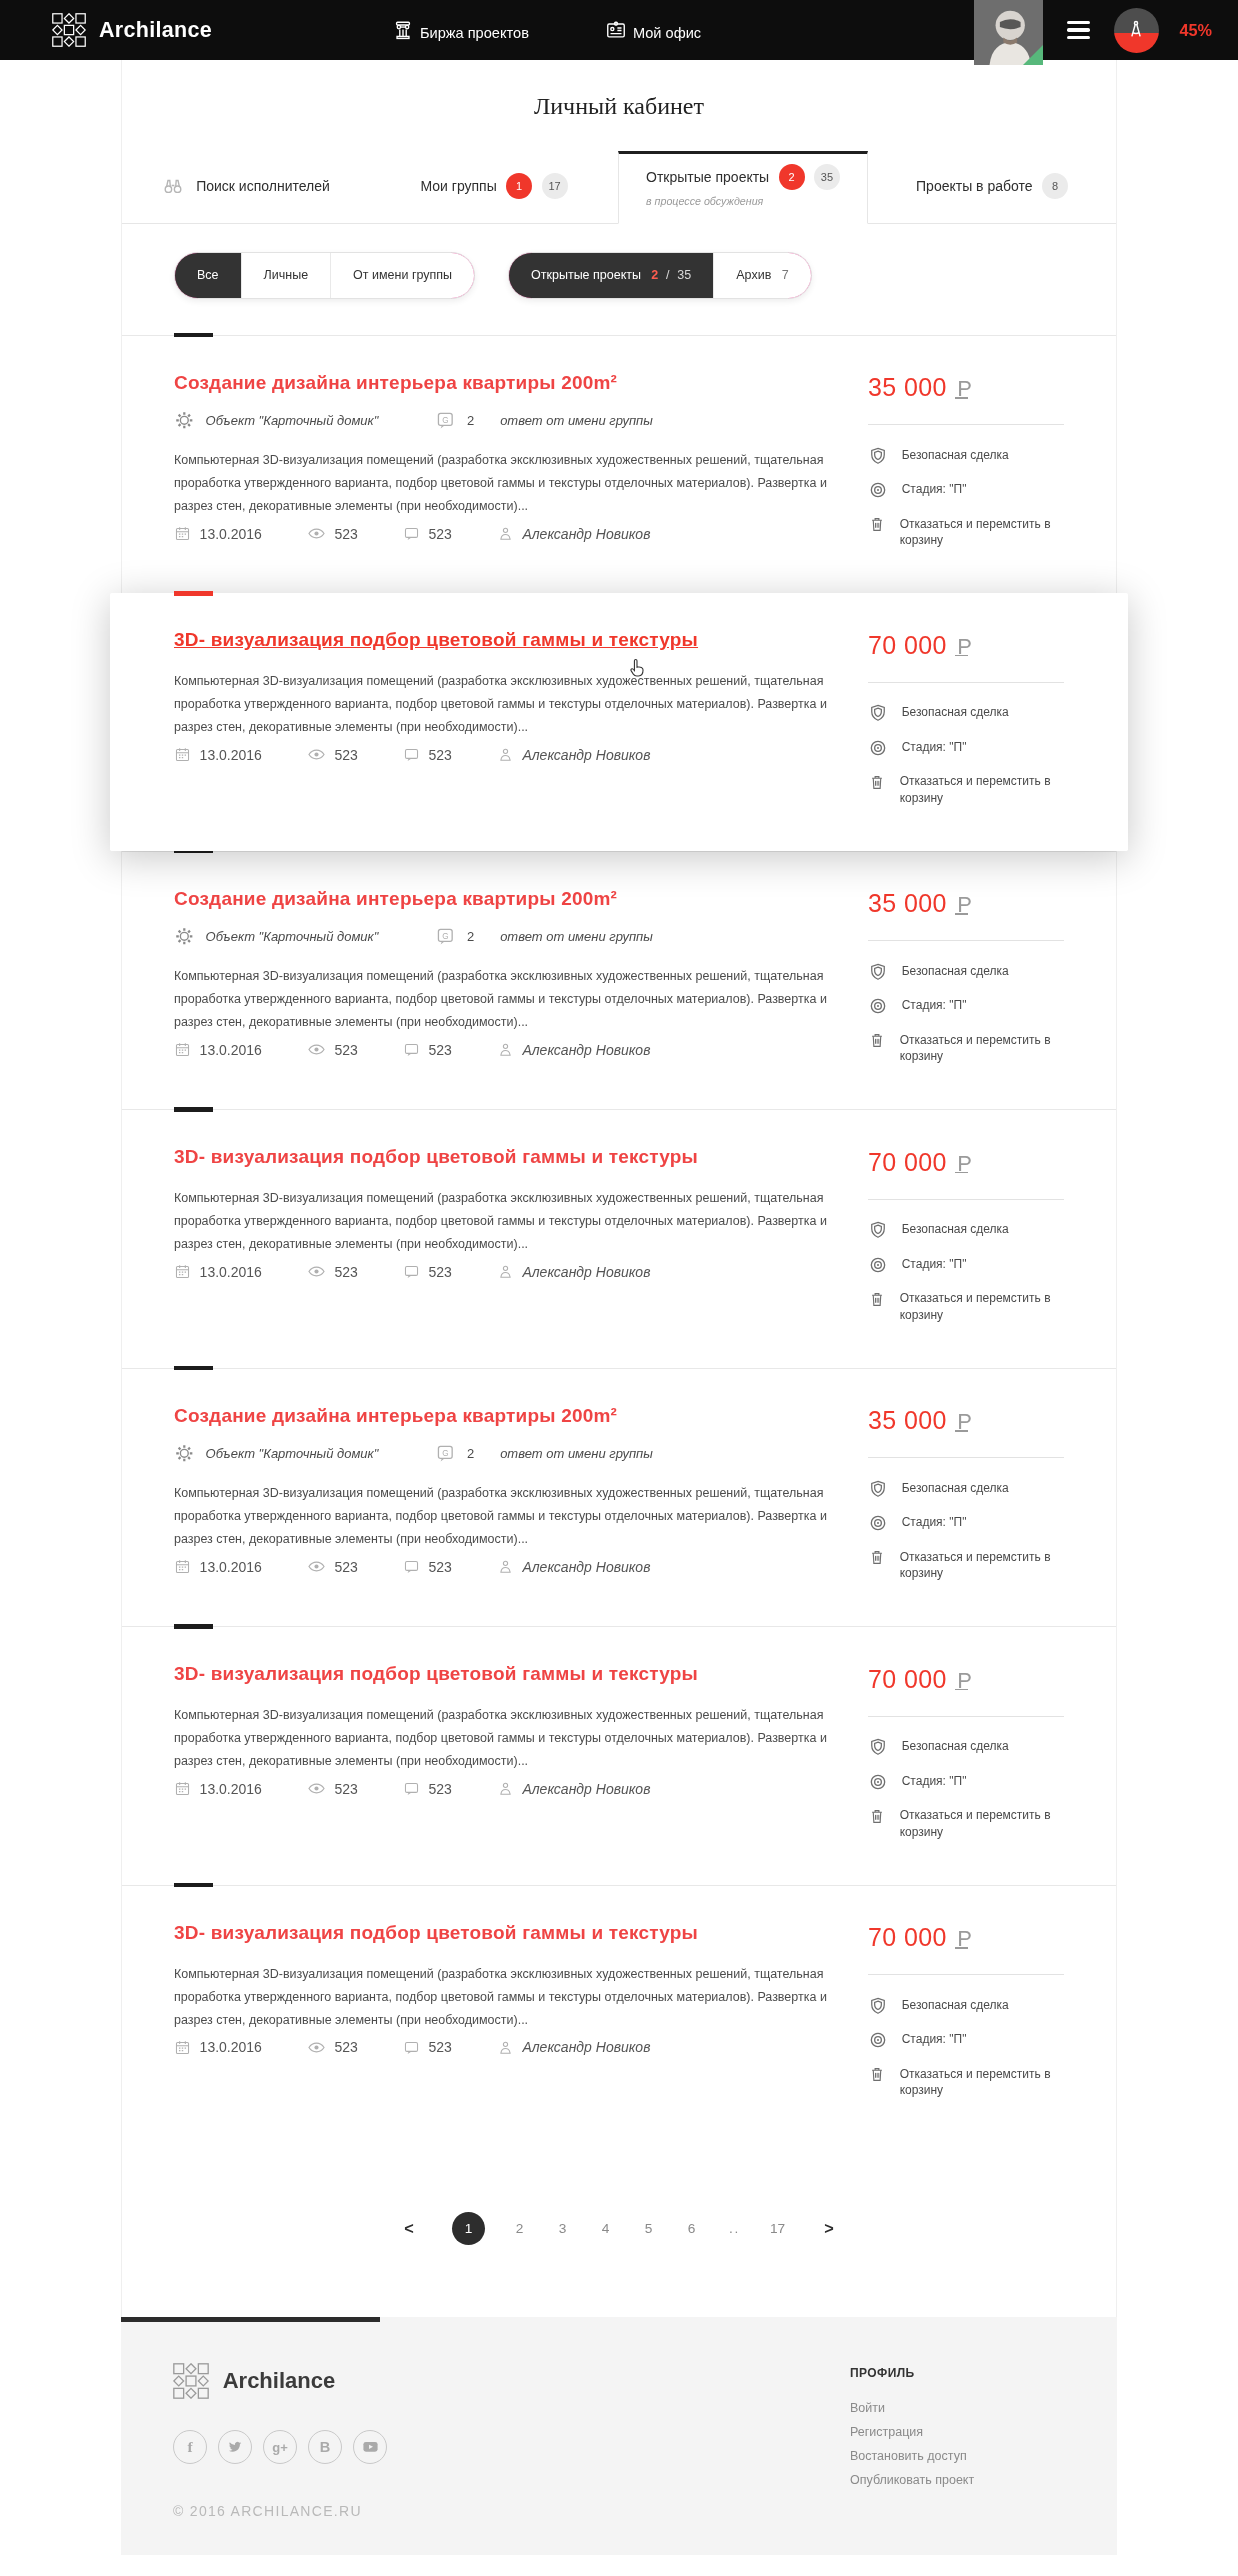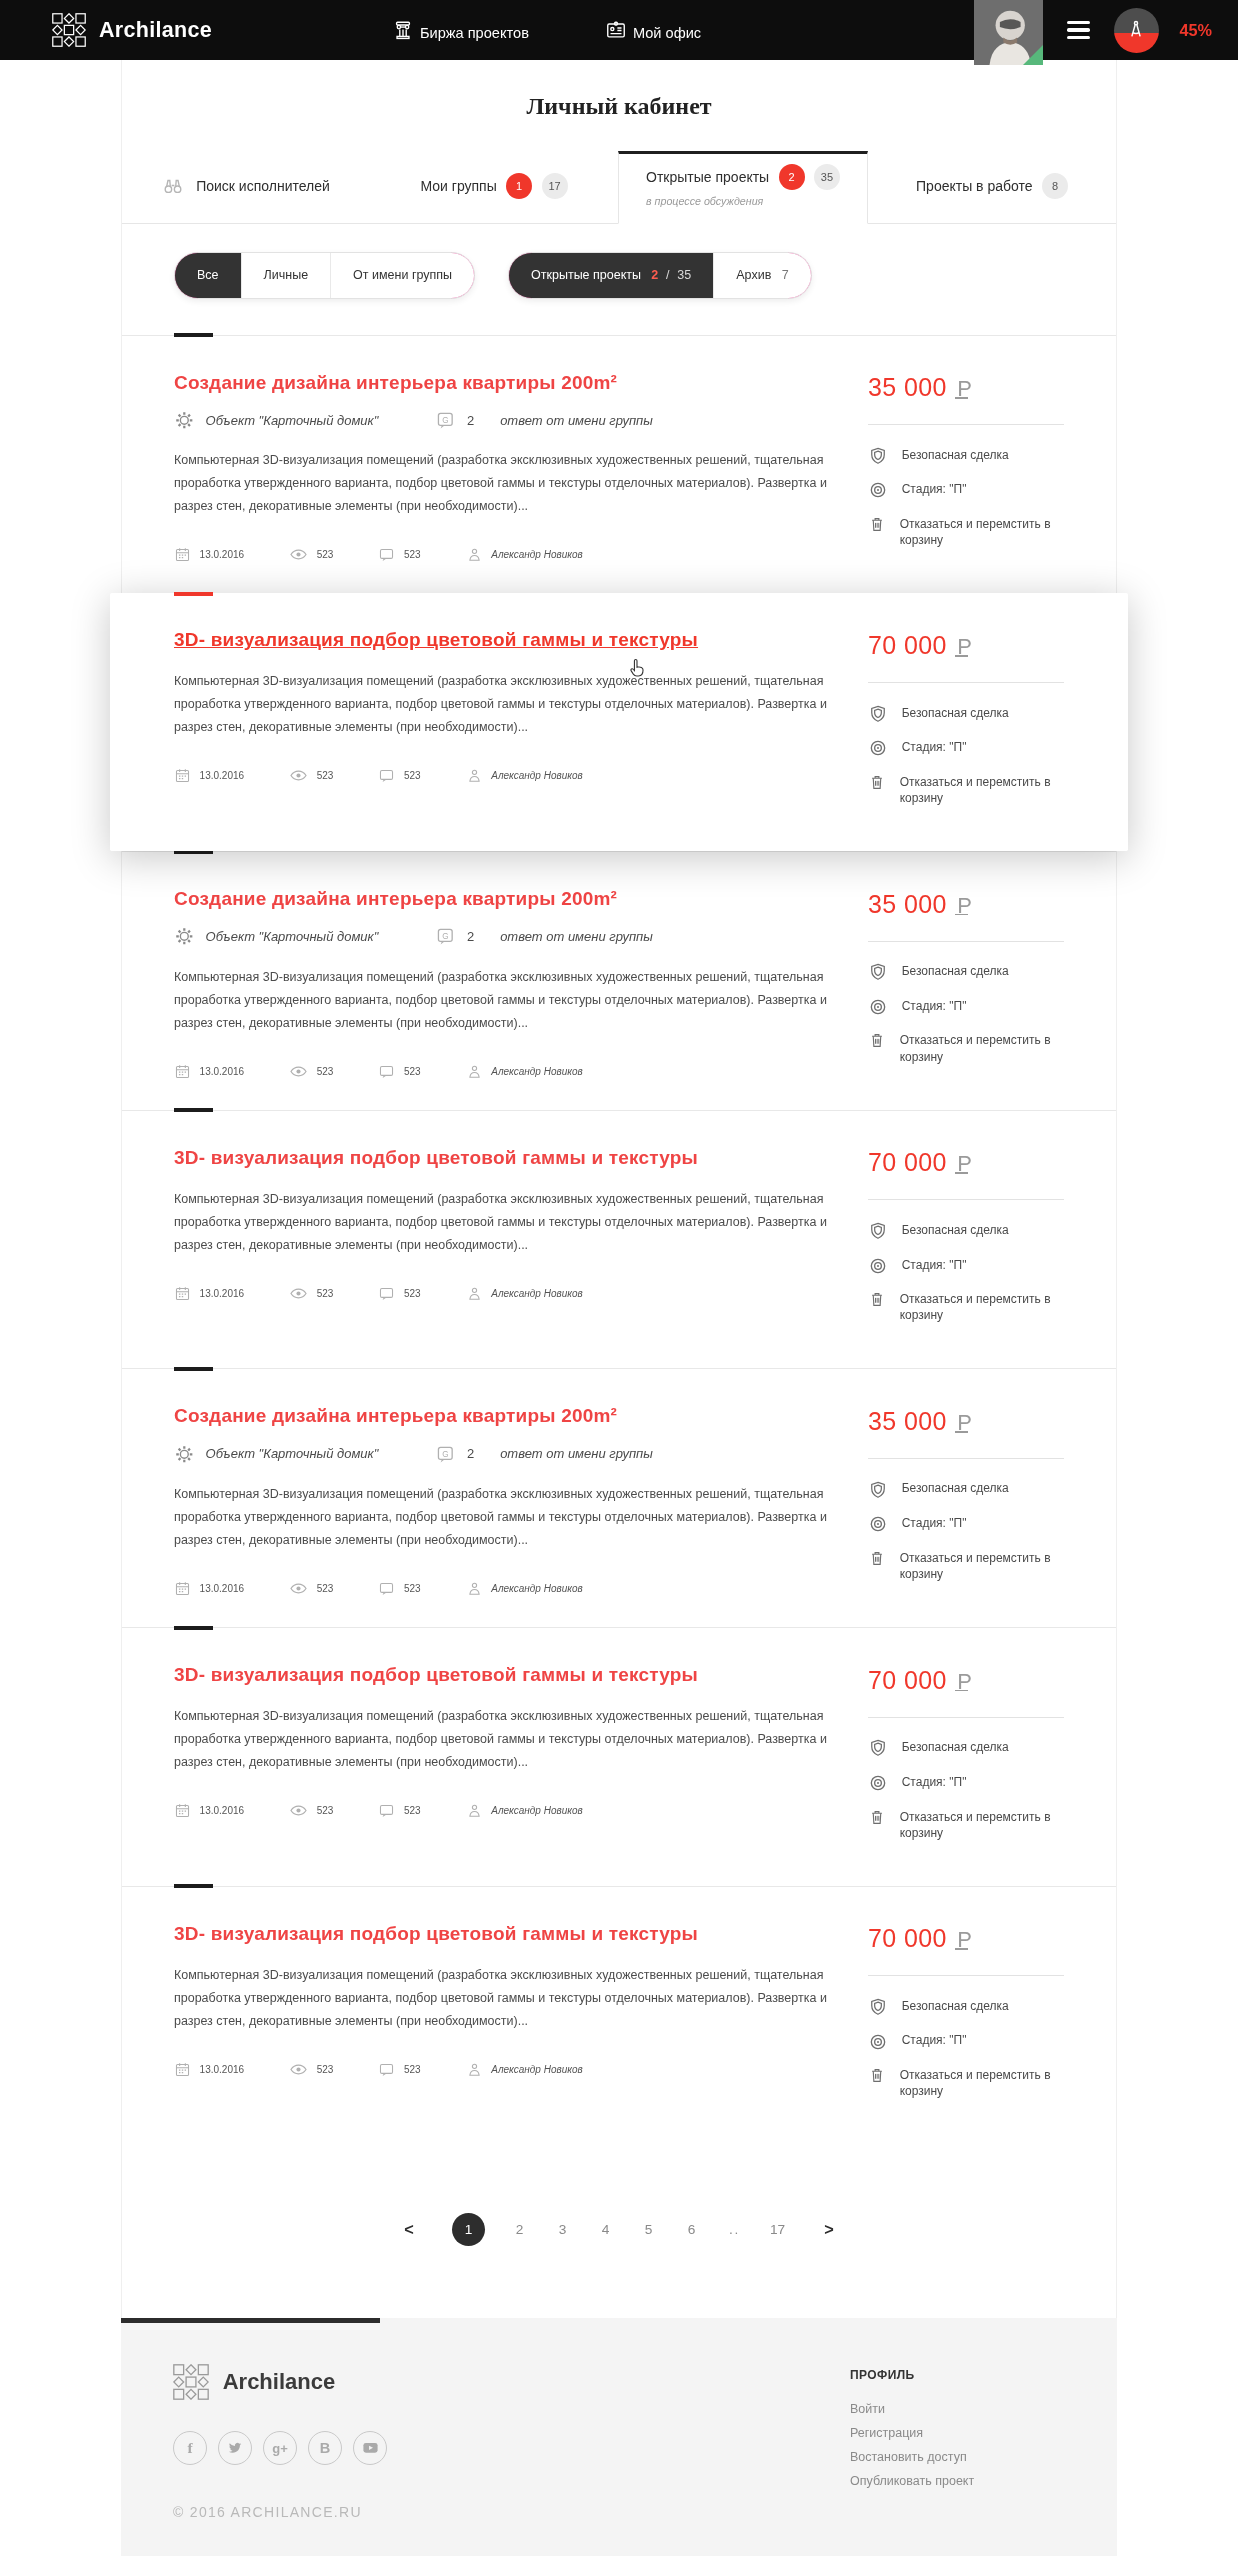--- a/index.html
+++ b/index.html
@@ -20,21 +20,21 @@
   .hright{margin-left:auto;display:flex;align-items:center;gap:20.6px}
   .avatar{width:69px;height:69px;align-self:flex-start;position:relative;background:linear-gradient(135deg,#8b8b8b 0%,#5c5c5c 55%,#2f2f2f 100%);overflow:hidden;cursor:pointer;flex-shrink:0}
   .avatar::after{content:"";position:absolute;right:0;bottom:0;border-left:20.6px solid transparent;border-bottom:20.6px solid #57b87b}
   .burger{display:flex;flex-direction:column;gap:4.3px;cursor:pointer;padding:3.4px}
   .burger i{display:block;width:23px;height:3.4px;background:#fff;border-radius:1.7px}
   .progress-circle{width:45px;height:45px;border-radius:50%;background:linear-gradient(to top,var(--red) 45%,#4d4d4d 45%);display:flex;align-items:center;justify-content:center;cursor:pointer}
   .progress-pct{color:var(--red);font-size:16.3px;font-weight:bold}
 
   
   .container{width:996px;margin:0 auto;border-left:0.9px solid #efefef;border-right:0.9px solid #efefef;background:#fff}
-  .page-title{font-family:"Liberation Serif",serif;font-weight:bold;font-size:24px;color:#222;text-align:center;margin:0;padding:33px 0 31px}
+  .page-title{font-family:"Liberation Serif",serif;font-weight:normal;font-size:24px;color:#222;text-align:center;margin:0;padding:33px 0 31px}
 
   
   .tabs{display:flex;border-bottom:0.9px solid var(--line)}
   .tab{flex:1;display:flex;justify-content:center;align-items:center;padding:14.6px 0 16.3px;cursor:pointer;background:#fff}
   .tab.active{border:0.9px solid var(--line);border-top:3.4px solid #1f1f1f;border-bottom:0.9px solid #fff;margin-bottom:-0.9px;padding-top:10.3px}
   .tab-inner{display:inline-block;text-align:left}
   .tab-row{display:flex;align-items:center}
   .tab-icon{margin-right:12px;color:#b5b5b5}
   .tab-label{font-size:14px;color:#2e2e2e}
   .tab-sub{font-size:10.7px;font-style:italic;color:#9a9a9a;margin-top:4.3px}
@@ -59,21 +59,21 @@
   .card.hovered .dash{top:-1.7px;left:64px;background:var(--red)}
   .card-left{width:702px}
   .card-title{margin:0;font-size:19px;font-weight:bold;color:#ef4444;letter-spacing:0.2px;cursor:pointer;display:inline-block}
   .card.hovered .card-title{color:var(--red);text-decoration:underline}
   .obj-row{display:flex;align-items:center;margin-top:16.3px;font-size:13px;color:#4a4a4a}
   .obj-row .lbl{font-style:italic;margin-left:11px}
   .obj-row .gicon{margin-left:57px}
   .obj-row .rc{margin-left:11px}
   .obj-row .rl{font-style:italic;margin-left:26px}
   .desc{margin:19px 0 0;font-size:12.5px;line-height:23px;color:#4c4c4c}
-  .meta{display:flex;margin-top:27px;font-size:10px;color:#555}
+  .meta{display:flex;margin-top:6px;font-size:14px;color:#555}
   .mgroup{display:flex;align-items:center;gap:8.6px;margin-right:45px}
   .mgroup.author-g{font-style:italic}
   .card-right{width:196px;flex-shrink:0;padding-top:1.7px}
   .price{font-size:25px;color:var(--red);letter-spacing:0.4px;display:flex;align-items:baseline}
   .rub{color:var(--gray-icon);margin-left:10.3px;font-size:22px;position:relative;display:inline-block}
   .rub i{position:absolute;left:-2.6px;bottom:3.4px;width:13px;height:1.7px;background:var(--gray-icon)}
   .rdivider{border-top:0.9px solid #e2e2e2;margin:22px 0 21.5px}
   .rrow{display:flex;gap:13.7px;margin-bottom:15.5px;font-size:12px;color:#4a4a4a;line-height:16.3px;align-items:flex-start}
   .rrow .ric{flex-shrink:0;margin-top:-0.9px}
   .rrow.discard{cursor:pointer}

